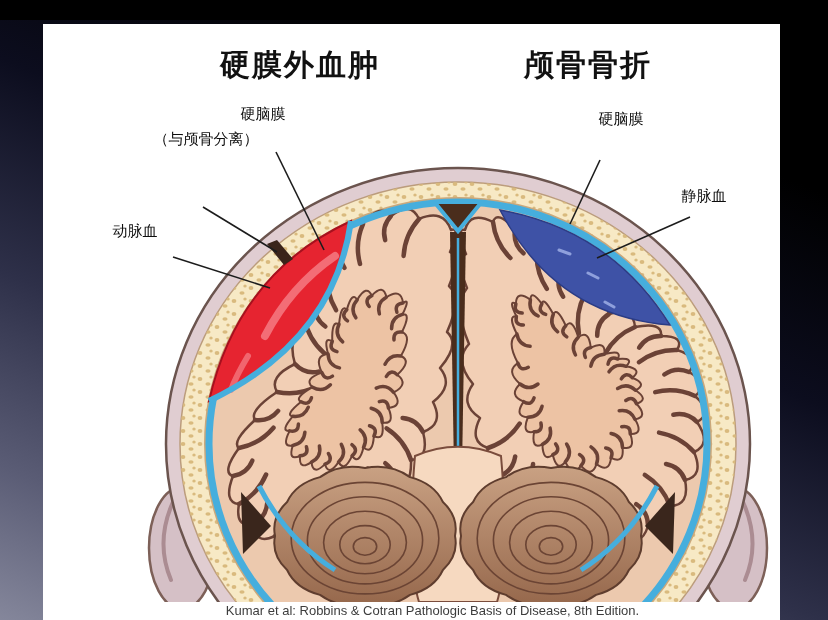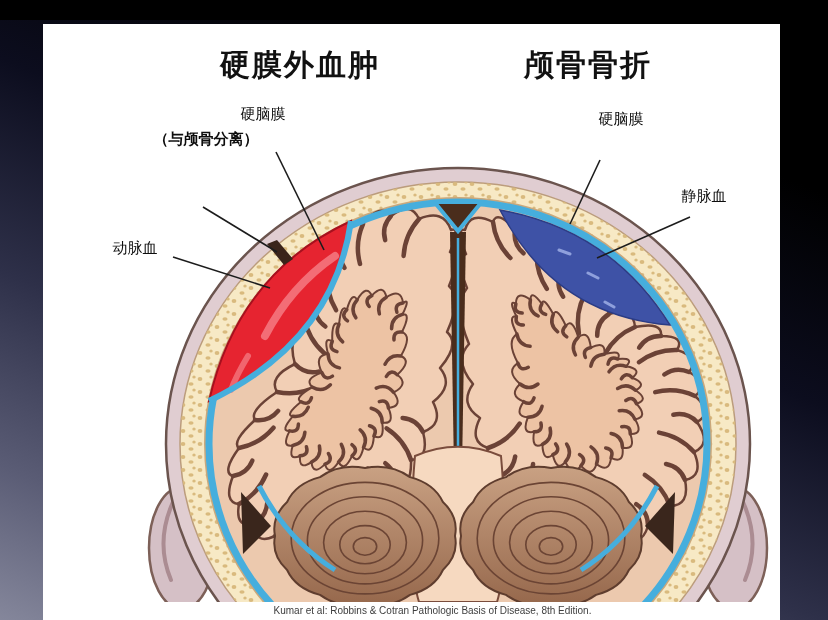--- a/index.html
+++ b/index.html
@@ -3,21 +3,21 @@
 <meta charset="utf-8">
 <style>
   html,body{margin:0;padding:0;background:#000;}
   #screen{position:relative;width:828px;height:620px;overflow:hidden;
     background:linear-gradient(203deg,#000000 18%,#0c0d1e 40%,#2e3049 62%,#5a5c75 82%,#8a8ca0 100%);
     font-family:"Liberation Sans","DejaVu Sans",sans-serif;margin-top:20px;}
   #panel{position:absolute;left:43px;top:4px;width:737px;height:609px;background:#ffffff;overflow:hidden;}
   #headsvg{position:absolute;left:0;top:0;}
   .title{position:absolute;transform:translateX(-50%);font-size:30px;font-weight:bold;color:#111;white-space:nowrap;letter-spacing:2px;}
   .lbl{position:absolute;transform:translateX(-50%);font-size:15px;color:#0d0d0d;white-space:nowrap;}
-  .cite{position:absolute;left:42px;top:581px;width:695px;text-align:center;font-size:10px;line-height:11px;color:#3d3d3d;}
+  .cite{position:absolute;left:42px;top:581px;width:695px;text-align:center;font-size:13px;line-height:11px;color:#3d3d3d;}
 </style>
 </head>
 <body>
 
 <div id="screen">
   <div id="panel">
 
     <svg id="headsvg" width="737" height="609" viewBox="0 0 737 609">
       <defs>
         <clipPath id="headclip">
@@ -205,22 +205,22 @@
         <line x1="130" y1="233" x2="227" y2="264"></line>
         <line x1="557" y1="136" x2="527" y2="200"></line>
         <line x1="647" y1="193" x2="554" y2="234"></line>
       </g>
     </svg>
 
     <div class="title" style="left:257px;top:21px;">硬膜外血肿</div>
     <div class="title" style="left:545px;top:21px;">颅骨骨折</div>
 
     <div class="lbl" style="left:220px;top:81px;">硬脑膜</div>
-    <div class="lbl" style="left:163px;top:106px;font-weight:bold;">（与颅骨分离）</div>
-    <div class="lbl" style="left:92px;top:215px;font-family:Liberation Serif, serif;">动脉血</div>
+    <div class="lbl" style="left:163px;top:106px;">（与颅骨分离）</div>
+    <div class="lbl" style="left:92px;top:198px;font-family:Liberation Serif, serif;">动脉血</div>
     <div class="lbl" style="left:578px;top:86px;">硬脑膜</div>
     <div class="lbl" style="left:661px;top:163px;">静脉血</div>
 
     <div class="cite">
       <div>Kumar et al: Robbins &amp; Cotran Pathologic Basis of Disease, 8th Edition.</div>
     </div>
   </div>
 </div>
 
 </body></html>

